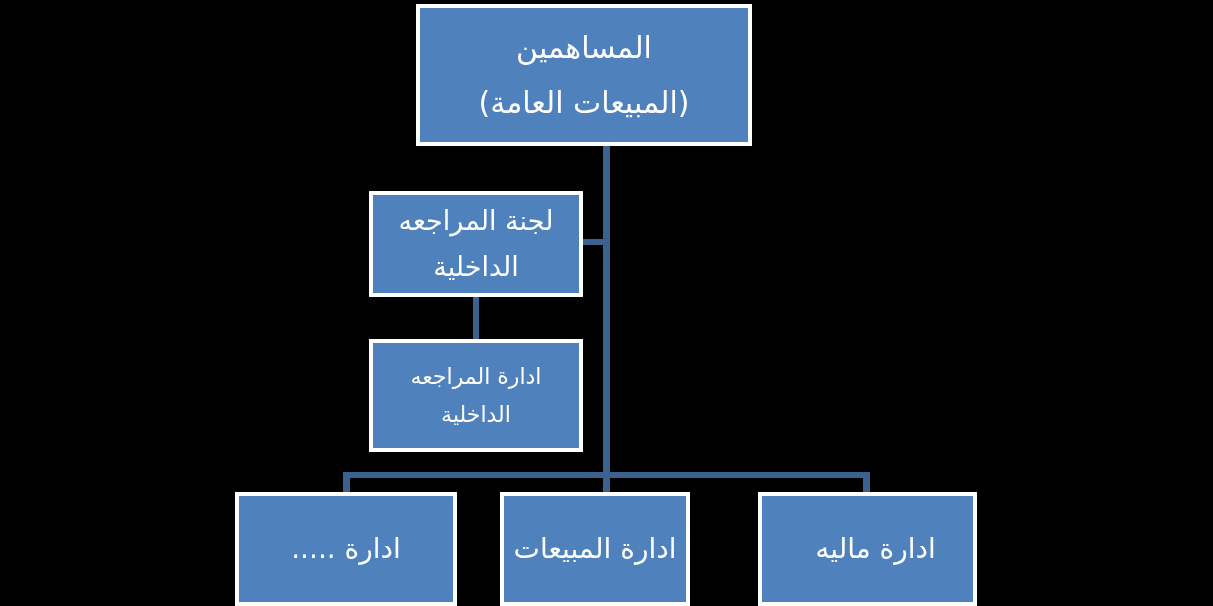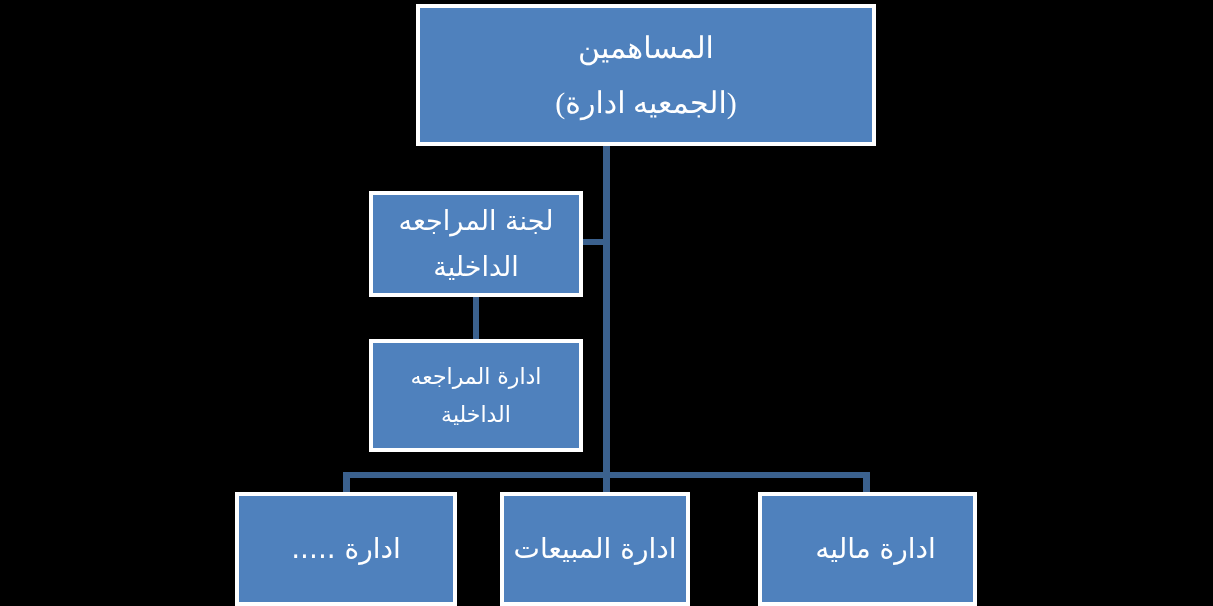--- a/index.html
+++ b/index.html
@@ -31,24 +31,23 @@
     justify-content: center;
     text-align: center;
     direction: rtl;
     z-index: 2;
     line-height: 1.7;
   }
   .node .line { white-space: nowrap; }
 
   #node-shareholders {
     left: 416px; top: 4px;
-    width: 460px; height: 142px;
+    width: 336px; height: 142px;
     font-size: 30px;
     line-height: 1.85;
-    font-family: Liberation Serif, serif;
   }
   #node-audit-committee {
     left: 369px; top: 191px;
     width: 214px; height: 106px;
     font-size: 27px;
     line-height: 1.7;
   }
   #node-audit-department {
     left: 369px; top: 339px;
     width: 214px; height: 113px;
@@ -92,21 +91,21 @@
 
   <div class="connector" id="conn-main-vertical"></div>
   <div class="connector" id="conn-committee-branch"></div>
   <div class="connector" id="conn-committee-to-dept"></div>
   <div class="connector" id="conn-bottom-horizontal"></div>
   <div class="connector" id="conn-drop-left"></div>
   <div class="connector" id="conn-drop-right"></div>
 
   <div class="node" id="node-shareholders">
     <div class="line">المساهمين</div>
-    <div class="line">(الجمعيه ادارة)</div>
+    <div class="line">(المبيعات العامة)</div>
   </div>
 
   <div class="node" id="node-audit-committee">
     <div class="line">لجنة المراجعه</div>
     <div class="line">الداخلية</div>
   </div>
 
   <div class="node" id="node-audit-department">
     <div class="line">ادارة المراجعه</div>
     <div class="line">الداخلية</div>

